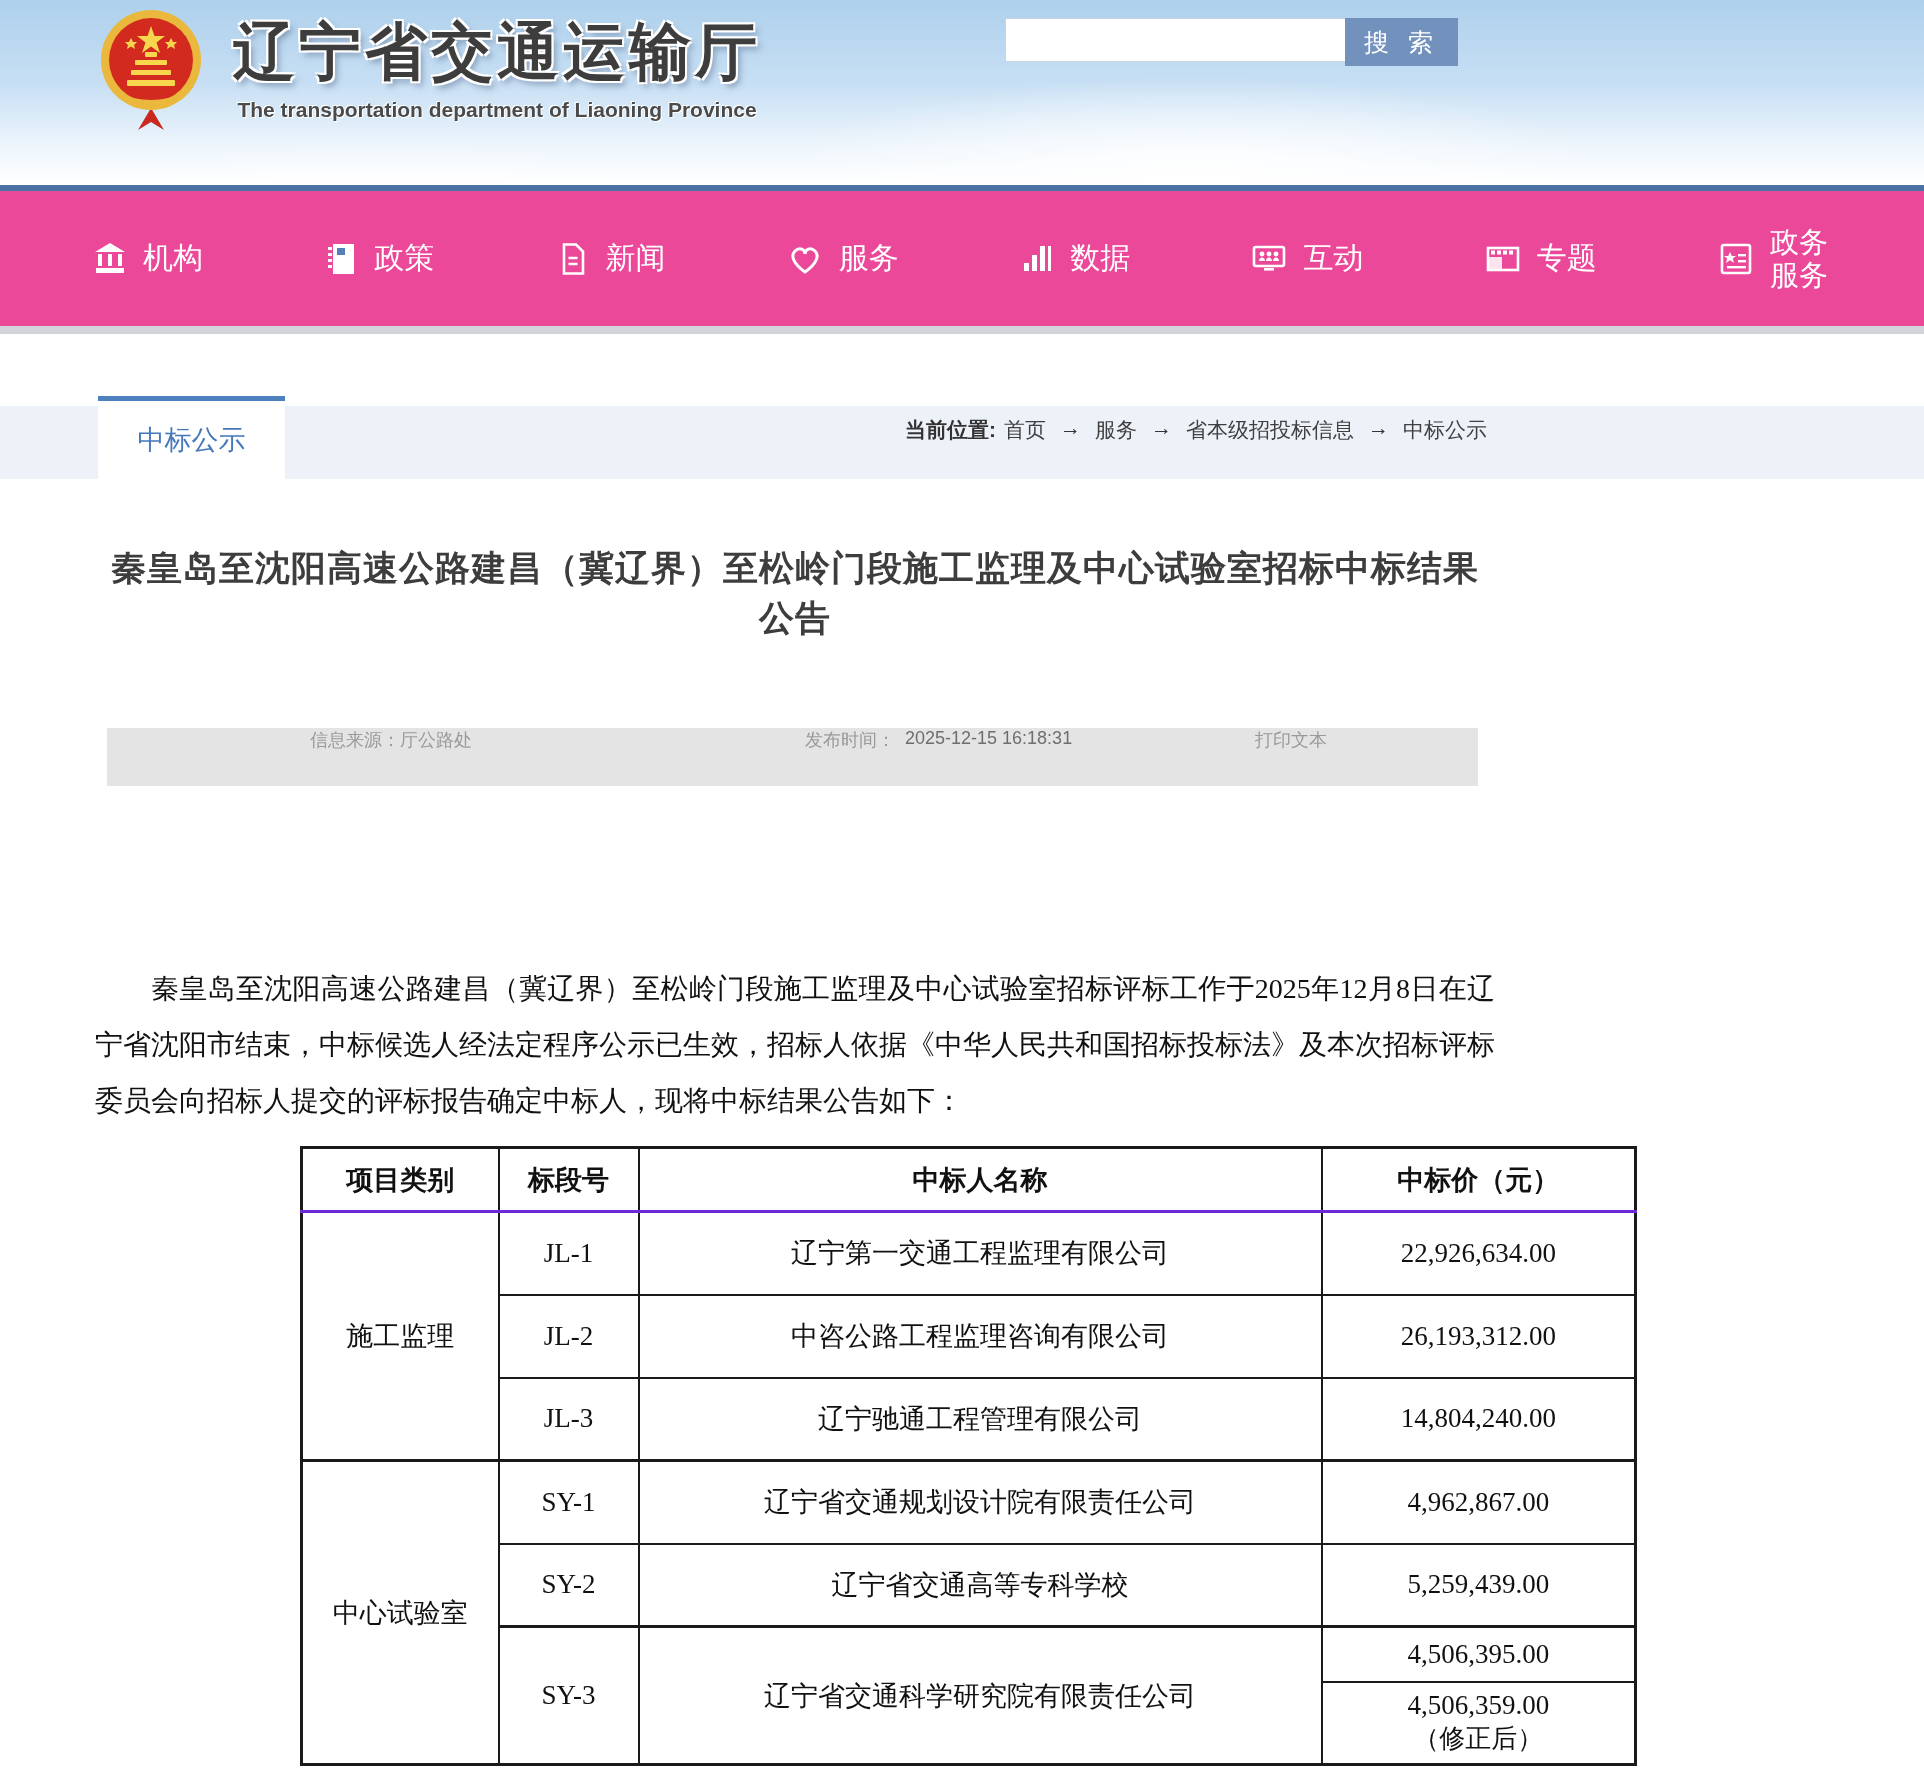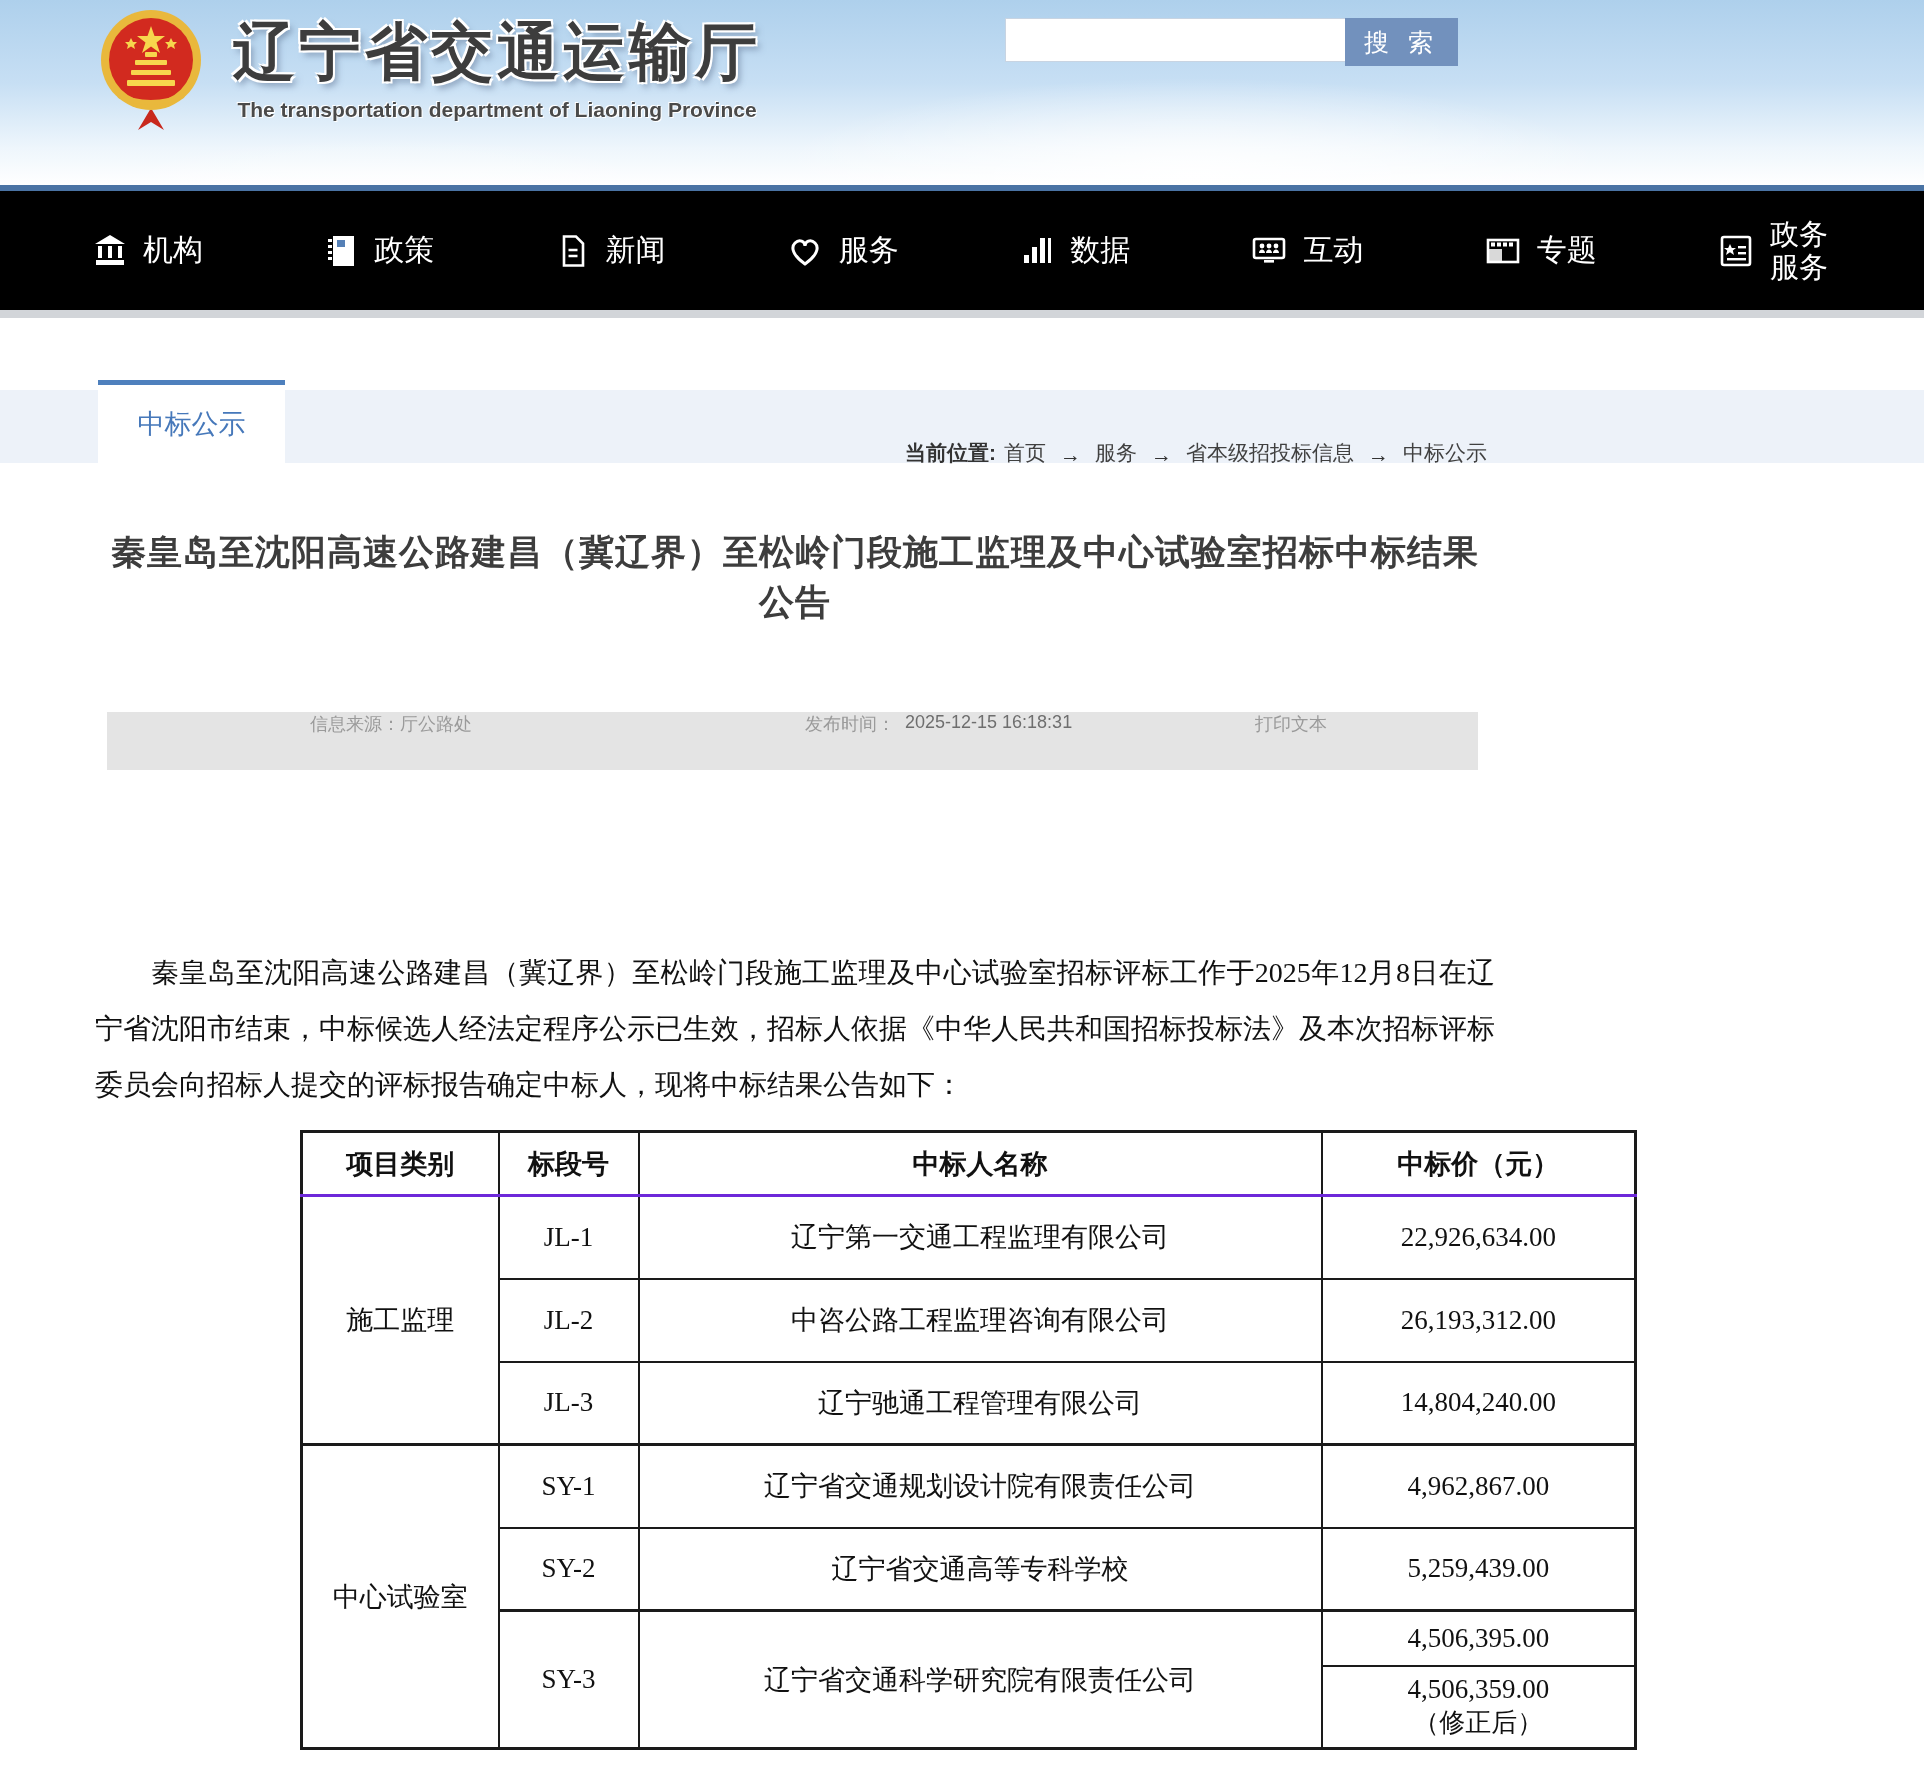--- a/index.html
+++ b/index.html
@@ -32,41 +32,41 @@
     width:340px; height:44px; border:1px solid #c8d4e2; border-right:none; background:#ffffff;
     font-size:22px; padding:0 10px; outline:none;
   }
   .search-button {
     width:113px; height:48px; border:none; background:#7291bd; color:#ffffff;
     font-size:25px; letter-spacing:6px; cursor:pointer; font-family:inherit;
   }
 
   
   .main-nav {
-    height:125px; background:#000000; border-top:6px solid #4a73a4;
+    height:141px; background:#ec4899; border-top:6px solid #4a73a4;
     display:flex; align-items:center; justify-content:space-between;
     padding:0 88px 0 92px;
   }
   .nav-item { display:flex; align-items:center; gap:15px; color:#ffffff; text-decoration:none; cursor:pointer; }
   .nav-label { font-size:30px; color:#fff; }
   .nav-label.two-line { width:66px; font-size:29px; line-height:33px; word-break:break-all; }
   .nav-icon { flex:0 0 auto; }
   .nav-under-strip { height:8px; background:#d2d5d9; }
 
   
   .tab-strip { position:relative; margin-top:72px; height:73px; background:#edf2f9; }
   .tab {
     position:absolute; left:98px; top:-10px; width:187px; height:83px;
     background:#ffffff; border-top:5px solid #4e80bd; cursor:pointer;
     display:flex; align-items:center; justify-content:center;
   }
   .tab-label { font-size:27px; color:#4678ba; }
   .breadcrumb {
-    position:absolute; right:437px; top:4px; height:73px;
-    display:flex; align-items:flex-end; font-size:21px; color:#333;
+    position:absolute; right:437px; top:10px; height:73px;
+    display:flex; align-items:flex-start; font-size:21px; color:#333;
   }
   .bc-prefix { font-weight:bold; margin-right:8px; }
   .bc-link { color:#404040; text-decoration:none; cursor:pointer; }
   .bc-sep { margin:0 14px; color:#333; }
 
   
   .article-title {
     margin:64px 0 0 95px; width:1400px; text-align:center;
     font-size:35px; line-height:50px; font-weight:bold; color:#3d3d3d; letter-spacing:1px;
   }

